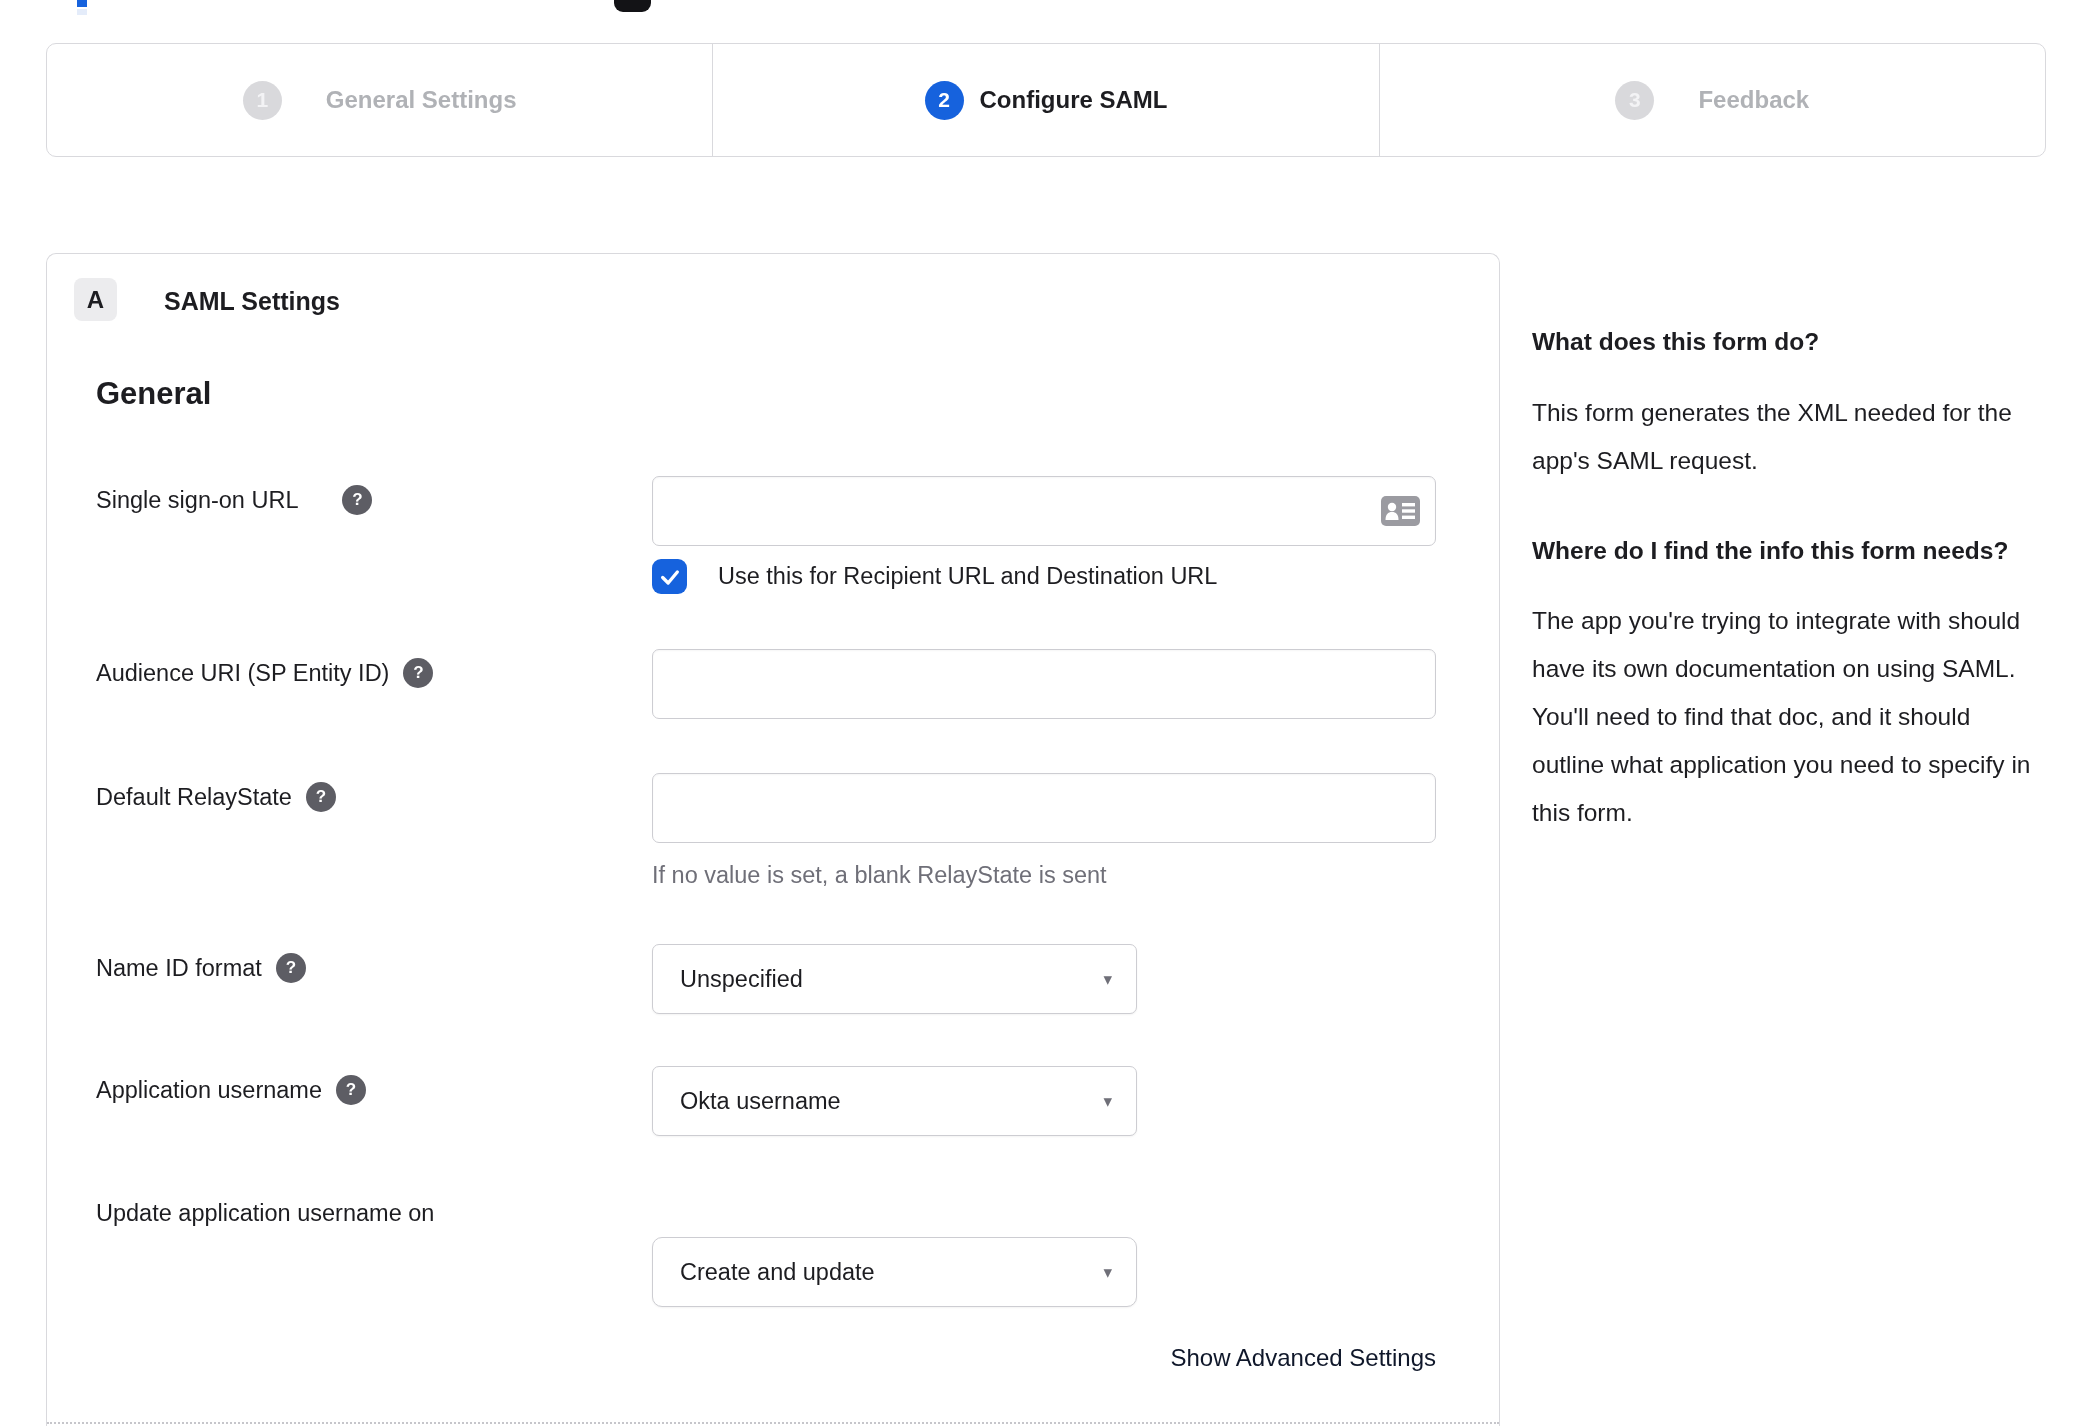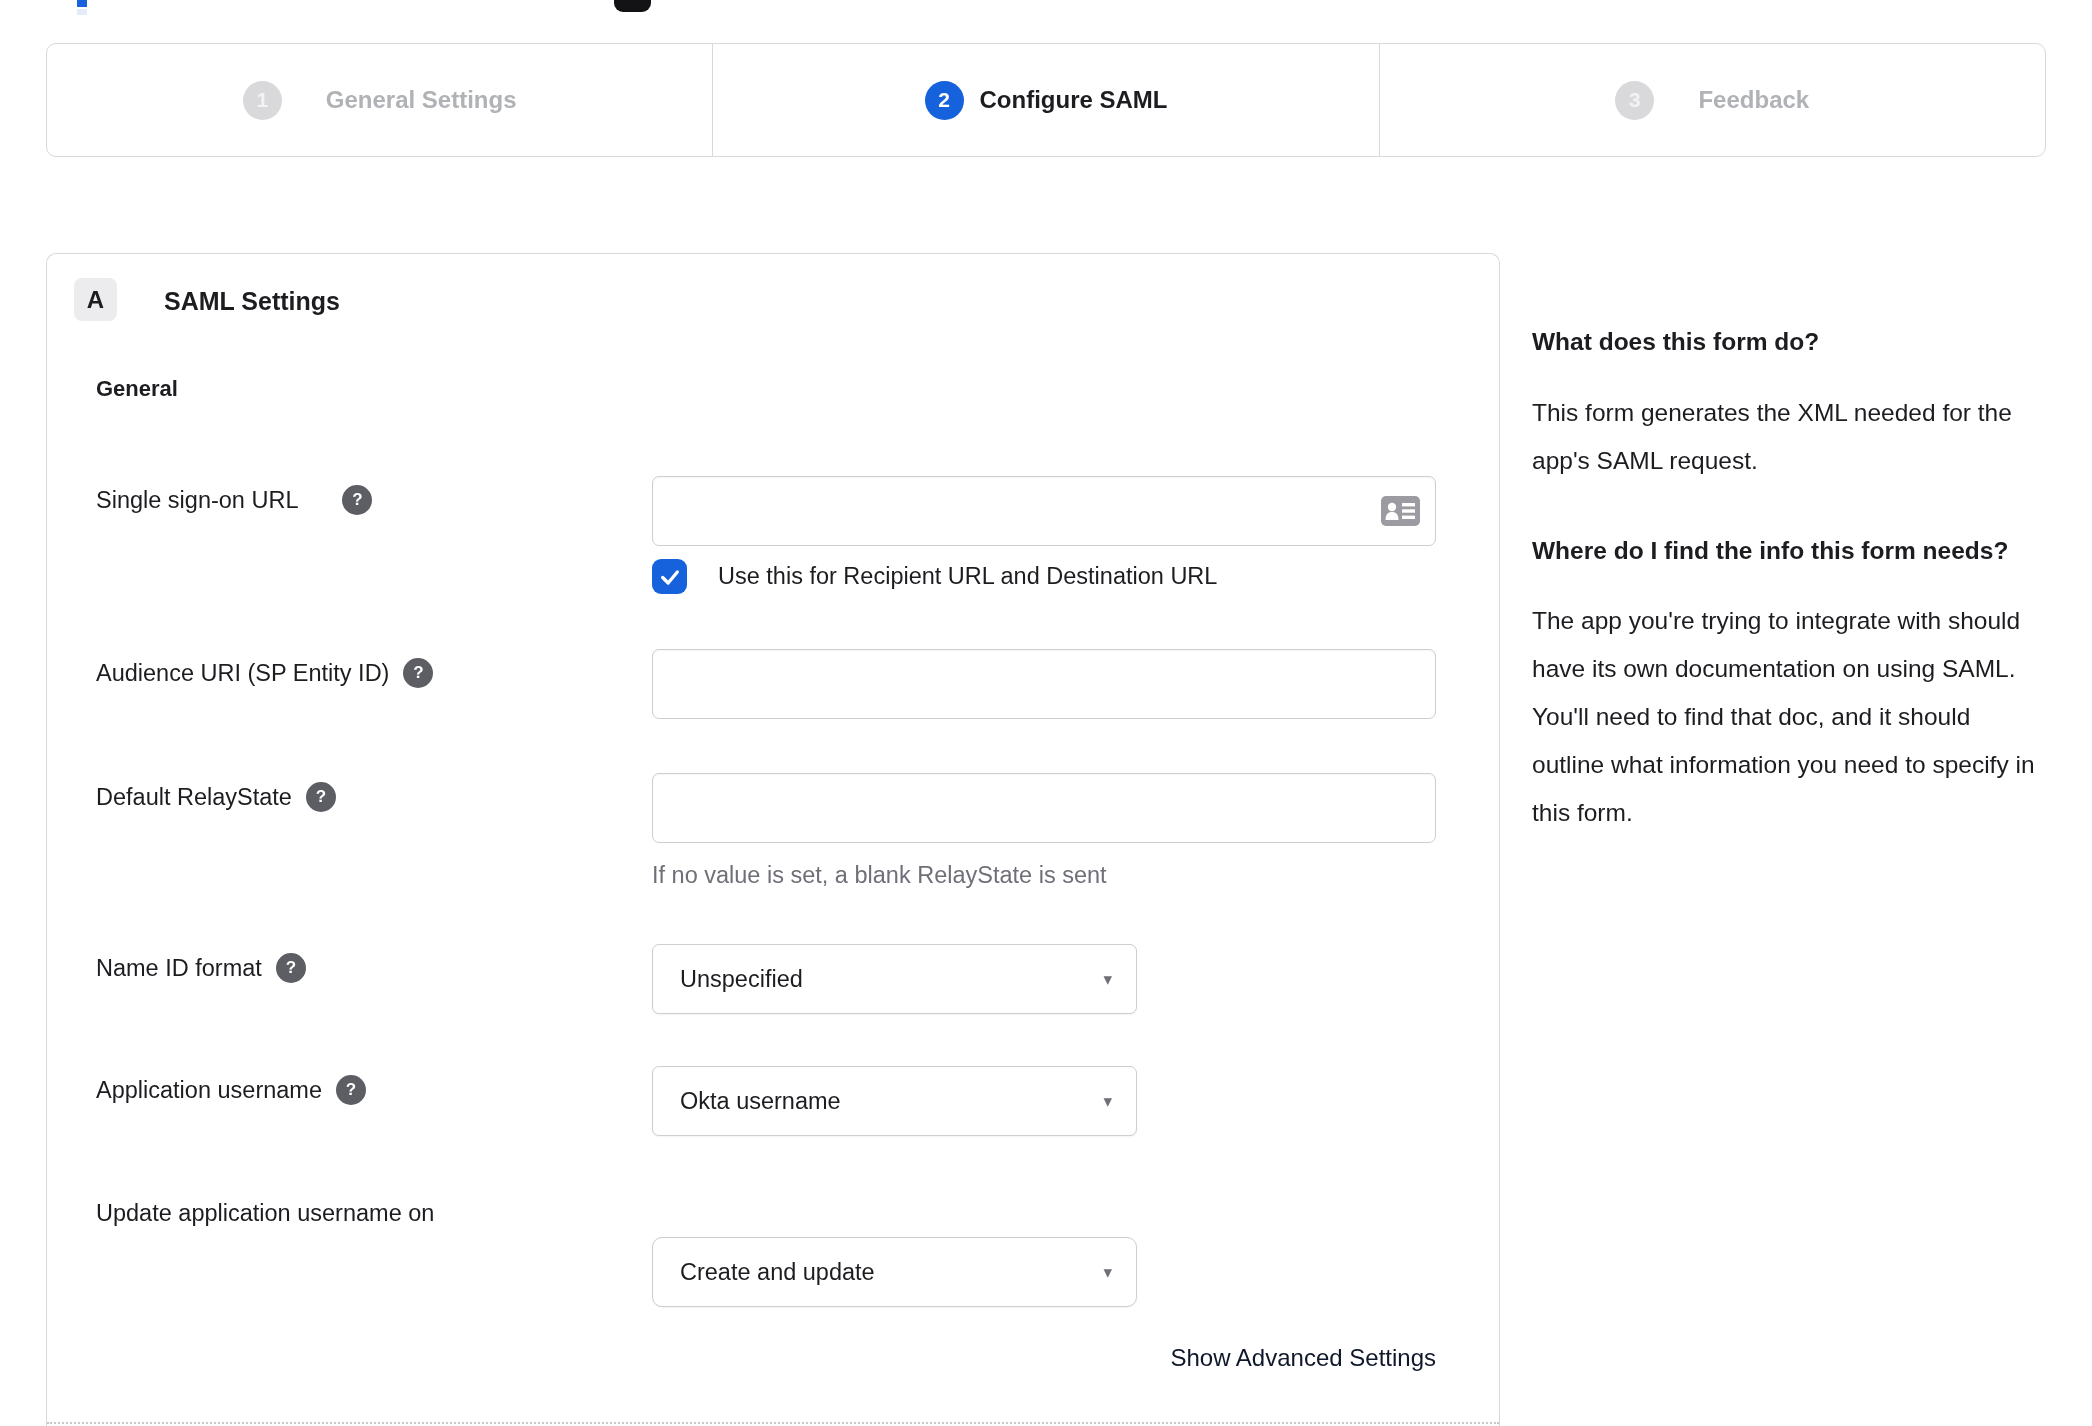--- a/index.html
+++ b/index.html
@@ -25,21 +25,21 @@
   .step.inactive .step-label { color:#b0b2b6;margin-left:28px; }
   .step.active   .step-label { color:#1d1d21; }
 
   
   .panel { position:absolute; left:46px; top:253px; width:1454px; height:1174px;
            border:1px solid #d9d9dd; border-bottom:none; border-radius:10px 10px 0 0; background:#fff; }
   .badge-a { position:absolute; left:27px; top:24px; width:43px; height:43px; background:#ececee;
              border-radius:8px; display:flex; align-items:center; justify-content:center;
              font-weight:700; font-size:24px; color:#1d1d21; }
   .panel-title { position:absolute; left:117px; top:33px; font-weight:700; font-size:25px; }
-  .section-title { position:absolute; left:49px; top:122px; font-weight:700; font-size:22px;text-align:right; }
+  .section-title { position:absolute; left:49px; top:122px; font-weight:700; font-size:31px;text-align:right; }
 
   .flabel { position:absolute; left:49px; display:flex; align-items:center; gap:14px;
             font-size:23.5px; font-weight:500; color:#1d1d21; }
   .help { width:30px; height:30px; border-radius:50%; background:#5d5d64; color:#fff;
           font-size:17px; font-weight:700; display:flex; align-items:center; justify-content:center;
           flex:0 0 auto; cursor:pointer; }
 
   .tinput { position:absolute; left:605px; width:784px; height:70px; background:#fff;
             border:1px solid #cdcdd2; border-radius:7px;
             box-shadow:inset 0 1px 2px rgba(0,0,0,0.04); }
@@ -169,16 +169,16 @@
 
     <a class="adv-link" href="#">Show Advanced Settings</a>
 
     <div class="dash-line"></div>
   </div>
 
   <div class="sidebar">
     <h3>What does this form do?</h3>
     <p>This form generates the XML needed for the app's SAML request.</p>
     <h3 class="q2">Where do I find the info this form needs?</h3>
-    <p>The app you're trying to integrate with should have its own documentation on using SAML. You'll need to find that doc, and it should outline what information you need to specify in this form.</p>
+    <p>The app you're trying to integrate with should have its own documentation on using SAML. You'll need to find that doc, and it should outline what application you need to specify in this form.</p>
   </div>
 
 </div>
 
 </body></html>

